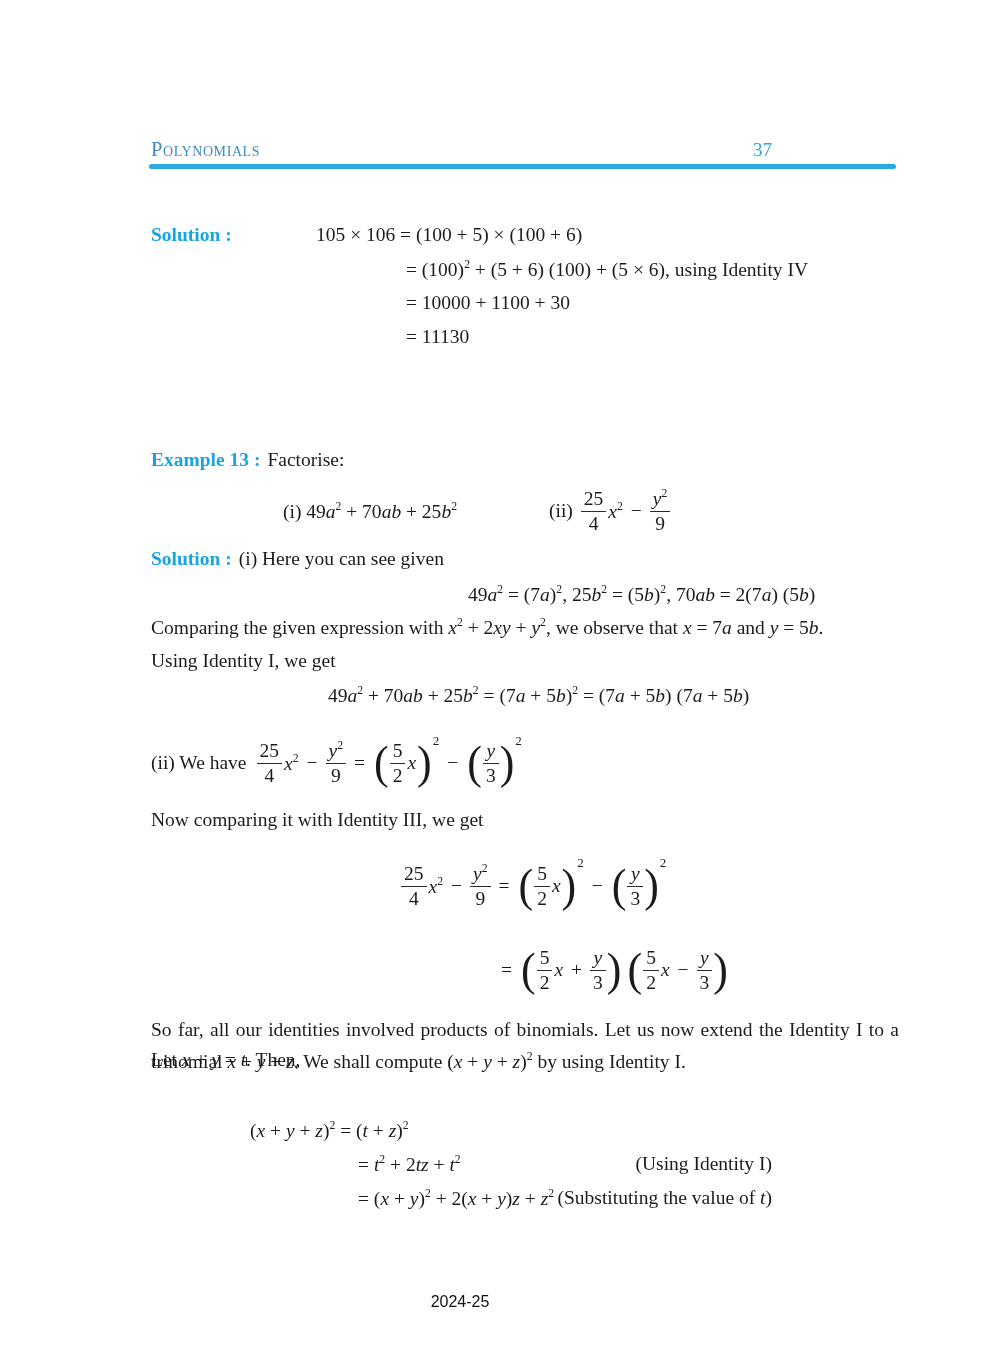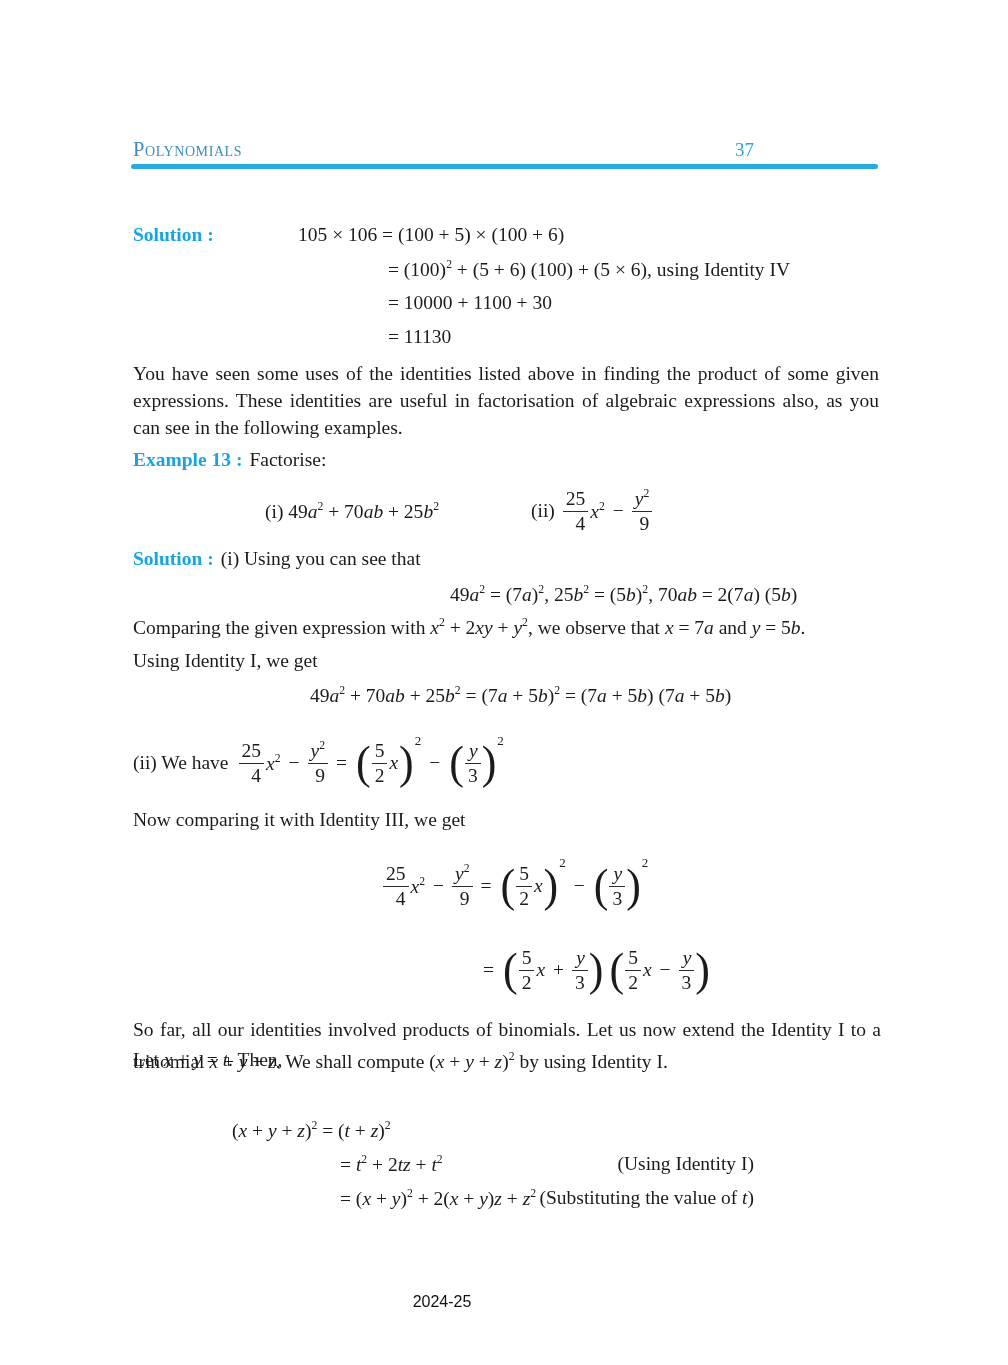--- a/index.html
+++ b/index.html
@@ -2,33 +2,34 @@
 <html><head>
 <meta charset="utf-8">
 <title>Polynomials — Page 37</title>
 <style>
   * { box-sizing: border-box; }
   html, body { margin: 0; padding: 0; background: #ffffff; }
   .page {
     position: relative; width: 884px; height: 1365px; background: #ffffff;
     font-family: "Liberation Serif", serif; color: #1b1b1b; font-size: 19.5px;
     overflow: hidden;
+    margin-left: 18px;
   }
   .abs  { position: absolute; white-space: nowrap; }
   .para { position: absolute; text-align: justify; line-height: 27px; }
   .lbl  { color: #18a5de; font-weight: bold; margin-right: 7px; }
   .hdr-title {
     position: absolute; left: 133px; top: 138px; color: #3e8cc0;
     font-variant: small-caps; font-size: 20.5px; letter-spacing: 0.6px;
   }
   .hdr-num { position: absolute; right: 130px; top: 139px; color: #2aa4d9; font-size: 19px; }
   .rule { position: absolute; left: 131px; top: 164px; width: 747px; height: 5px;
           background: #29abe2; border-radius: 3px; }
   .mrow { position: absolute; display: flex; align-items: center; white-space: nowrap; }
-  .frac { display: inline-block; text-align: right; line-height: 1.12; }
+  .frac { display: inline-block; text-align: center; line-height: 1.12; }
   .fn   { display: block; padding: 0 3px 1px; }
   .fd   { display: block; border-top: 1.5px solid #2b2b2b; padding: 1px 3px 0; }
   .bp   { font-size: 44px; font-weight: 400; line-height: 1; margin: 0 1px; transform: scaleY(1.05); }
   .bp2  { margin-left: 5px; }
   .ps   { font-size: 13px; align-self: flex-start; margin-top: 4px; }
   .opm  { margin: 0 8px; }
   .mr8  { margin-right: 8px; }
   .mr10 { margin-right: 10px; }
   .ml2  { margin-left: 2px; }
   .spacer { display: inline-block; width: 92px; }
@@ -50,21 +51,20 @@
   <div class="rule"></div>
 
   <div class="abs" style="left:133px; top:224px;">
     <span class="lbl">Solution :</span>
   </div>
   <div class="abs" style="left:298px; top:224px;font-family:Liberation Serif, serif;">105 × 106 = (100 + 5) × (100 + 6)</div>
   <div class="abs" style="left:388px; top:258px;">= (100)<sup>2</sup> + (5 + 6) (100) + (5 × 6), using Identity IV</div>
   <div class="abs" style="left:388px; top:292px;text-align:right;">= 10000 + 1100 + 30</div>
   <div class="abs" style="left:388px; top:326px;">= 11130</div>
 
-  <div class="para" style="left:133px; top:360px; width:746px;">You have seen some uses of the identities listed above in finding the product of some given expressions. These identities are useful in factorisation of algebraic expressions also, as you can see in the following examples.</div>
 
   <div class="abs" style="left:133px; top:449px;">
     <span class="lbl">Example 13 :</span><span>Factorise:</span>
   </div>
 
   <div class="mrow" style="left:265px; top:477px; height:68px;">
     <span>(i) 49<i>a</i><sup>2</sup> + 70<i>ab</i> + 25<i>b</i><sup>2</sup></span>
     <span class="spacer"></span>
     <span class="mr8">(ii)</span>
     <span class="frac">
@@ -73,21 +73,21 @@
       </span>
     <span class="ml2"><i>x</i><sup>2</sup></span>
     <span class="opm">−</span>
     <span class="frac">
         <span class="fn"><i>y</i><sup>2</sup></span>
         <span class="fd">9</span>
       </span>
   </div>
 
   <div class="abs" style="left:133px; top:548px;">
-    <span class="lbl">Solution :</span><span>(i) Using you can see that</span>
+    <span class="lbl">Solution :</span><span>(i) Here you can see given</span>
   </div>
   <div class="abs" style="left:450px; top:583px;">49<i>a</i><sup>2</sup> = (7<i>a</i>)<sup>2</sup>, 25<i>b</i><sup>2</sup> = (5<i>b</i>)<sup>2</sup>, 70<i>ab</i> = 2(7<i>a</i>) (5<i>b</i>)</div>
   <div class="abs" style="left:133px; top:616px;">Comparing the given expression with <i>x</i><sup>2</sup> + 2<i>xy</i> + <i>y</i><sup>2</sup>, we observe that <i>x</i> = 7<i>a</i> and <i>y</i> = 5<i>b</i>.</div>
   <div class="abs" style="left:133px; top:650px;">Using Identity I, we get</div>
   <div class="abs" style="left:310px; top:684px;">49<i>a</i><sup>2</sup> + 70<i>ab</i> + 25<i>b</i><sup>2</sup> = (7<i>a</i> + 5<i>b</i>)<sup>2</sup> = (7<i>a</i> + 5<i>b</i>) (7<i>a</i> + 5<i>b</i>)</div>
 
   <div class="mrow" style="left:133px; top:729px; height:68px;">
     <span class="mr10">(ii) We have</span>
     <span class="frac">
         <span class="fn">25</span>

